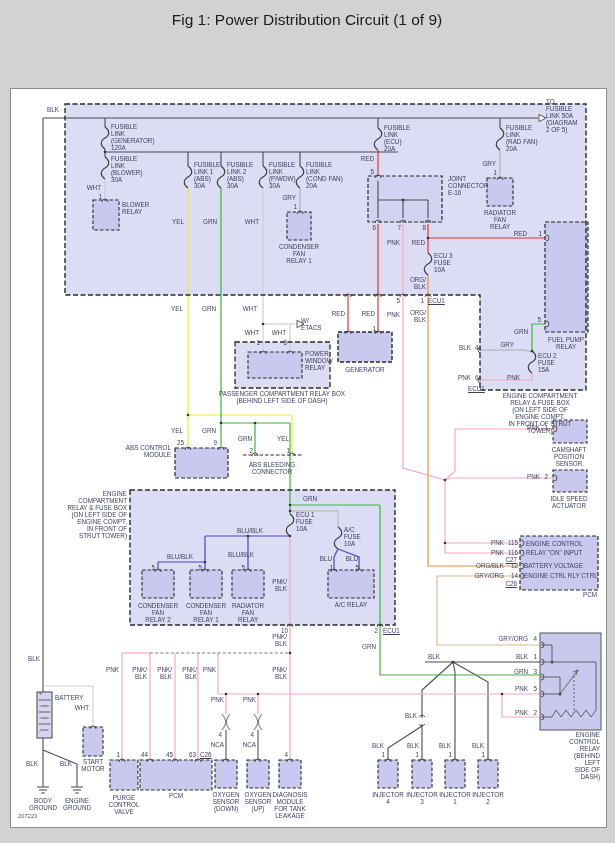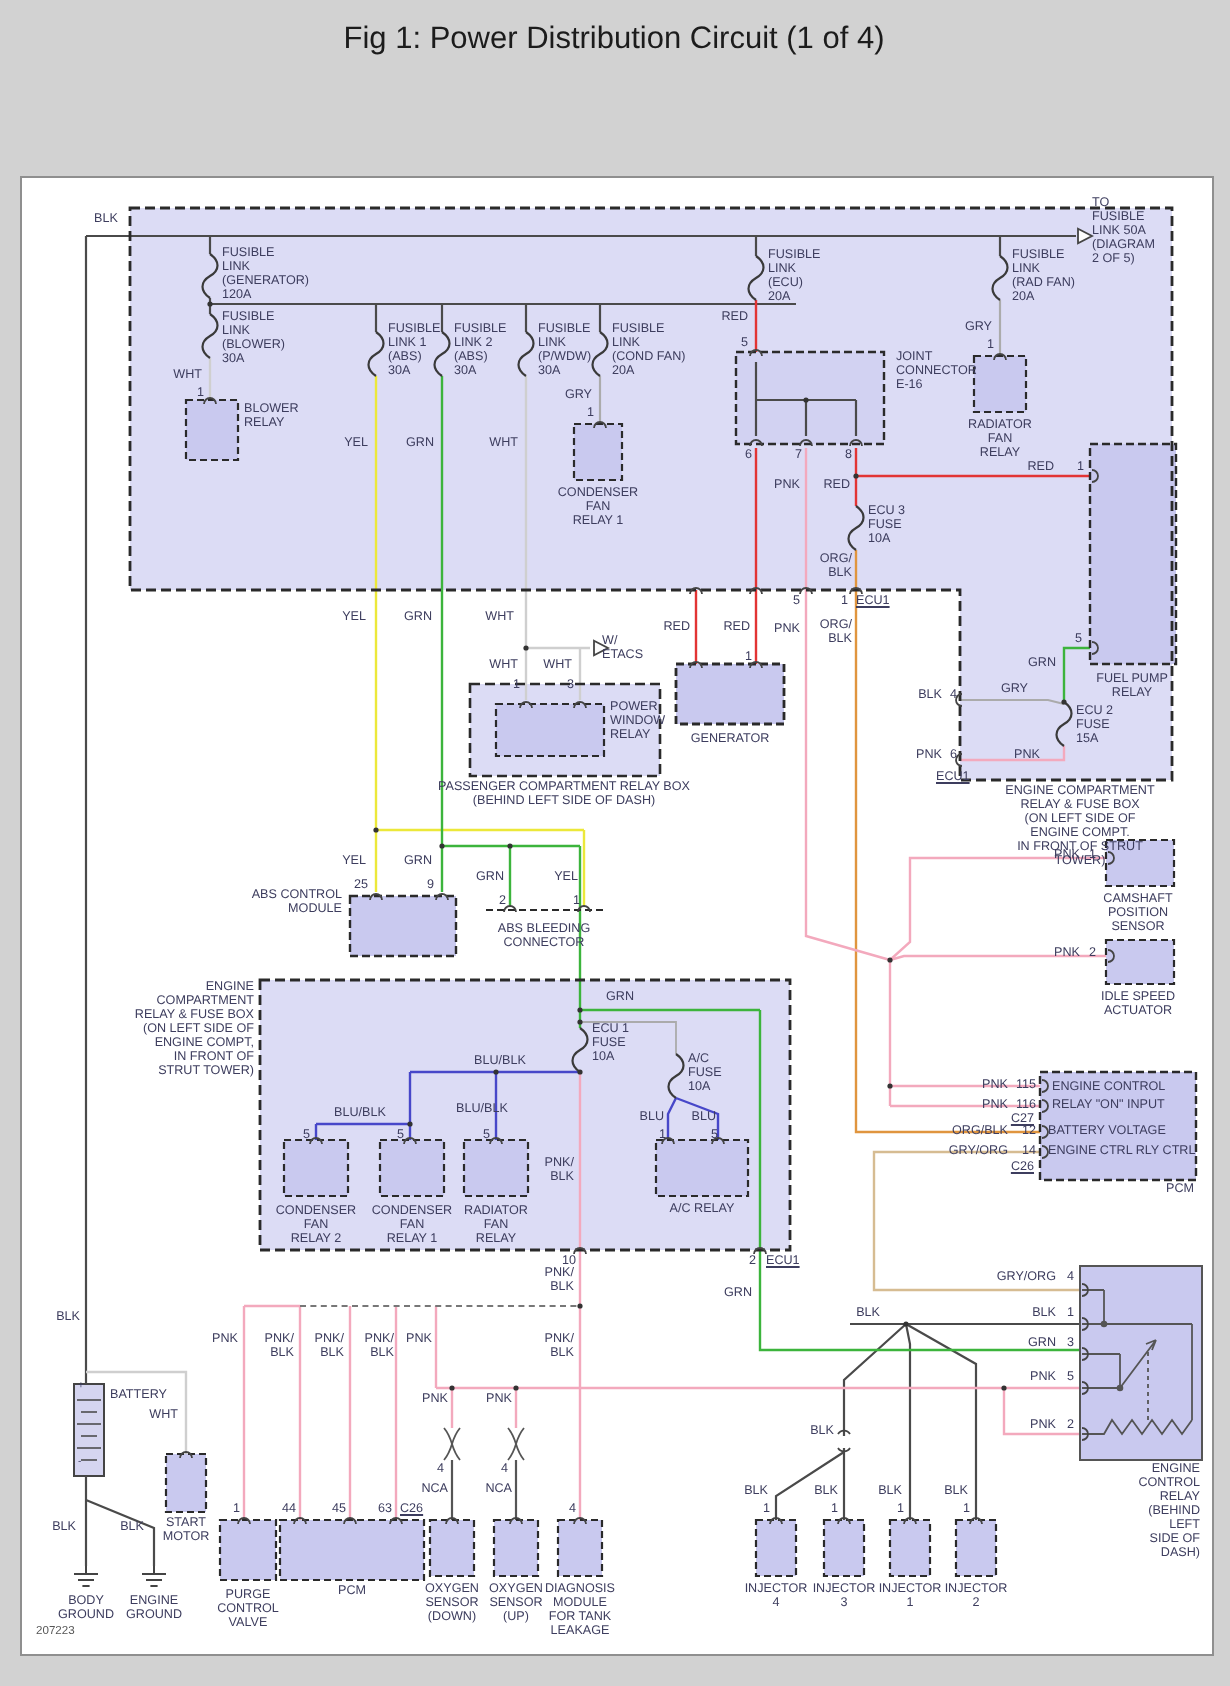--- a/index.html
+++ b/index.html
@@ -9,21 +9,21 @@
   svg{position:absolute;left:0;top:0;}
   .l{position:absolute;font-size:6.3px;line-height:1.12;color:#3d3d5e;white-space:pre-line;z-index:5;}
   .c{transform:translateX(-50%);text-align:center;}
   .r{transform:translateX(-100%);text-align:right;}
   .u{text-decoration:underline;}
   #doc{position:absolute;left:18px;top:813px;font-size:5.8px;color:#555;}
 </style>
 </head>
 <body>
 
-<div id="title" class="c">Fig 1: Power Distribution Circuit (1 of 4)</div>
+<div id="title" class="c">Fig 1: Power Distribution Circuit (1 of 9)</div>
 <div id="panel"></div>
 
 <svg width="615" height="843" viewBox="0 0 615 843">
   <defs>
     <path id="fl" d="M0,0 C5,3.5 5,8 0,11 C-5,14 -5,18.5 0,22" fill="none" stroke="#3a3a3a" stroke-width="1.1"></path>
     <path id="pinv" d="M-3,0 A3,3 0 0 1 3,0" fill="none" stroke="#444" stroke-width="0.9"></path>
     <path id="pinh" d="M0,-3 A3,3 0 0 1 0,3" fill="none" stroke="#444" stroke-width="0.9"></path>
     <path id="pinh2" d="M0,-3 A3,3 0 0 0 0,3" fill="none" stroke="#444" stroke-width="0.9"></path>
     <g id="gnd" stroke="#444" stroke-width="1" fill="none">
       <path d="M0,-4 V0 M-6,0 H6 M-4,3 H4 M-1.8,6 H1.8"></path>

